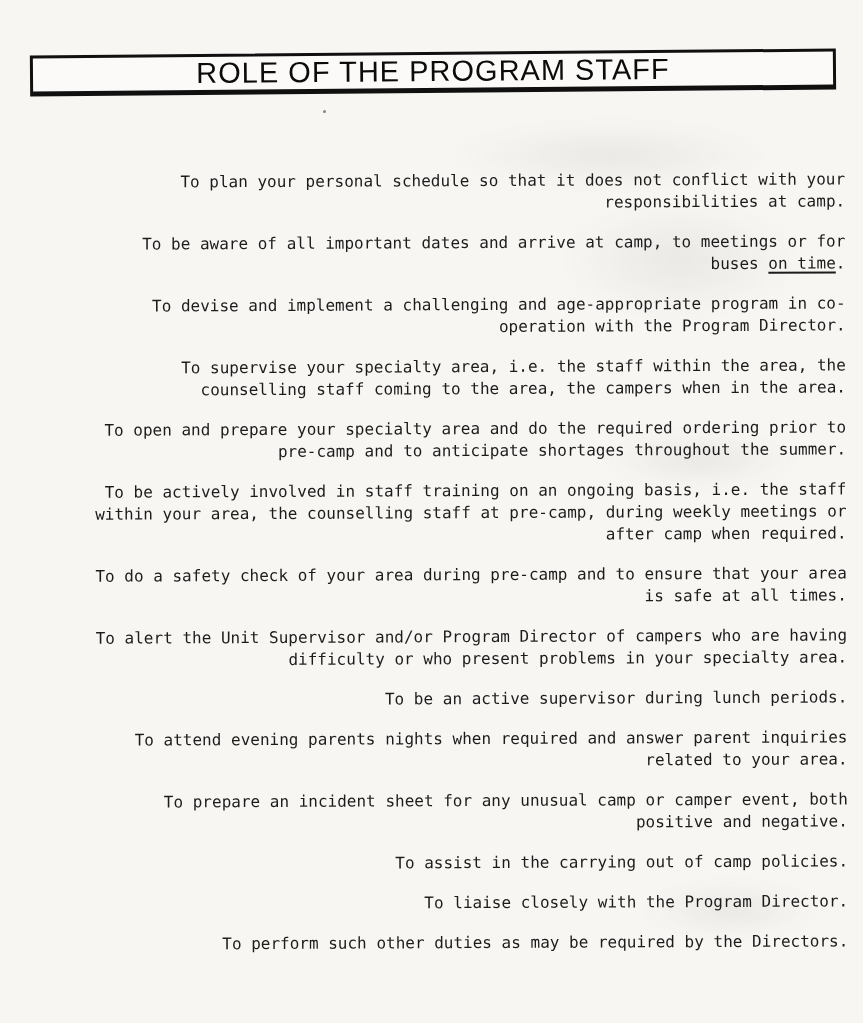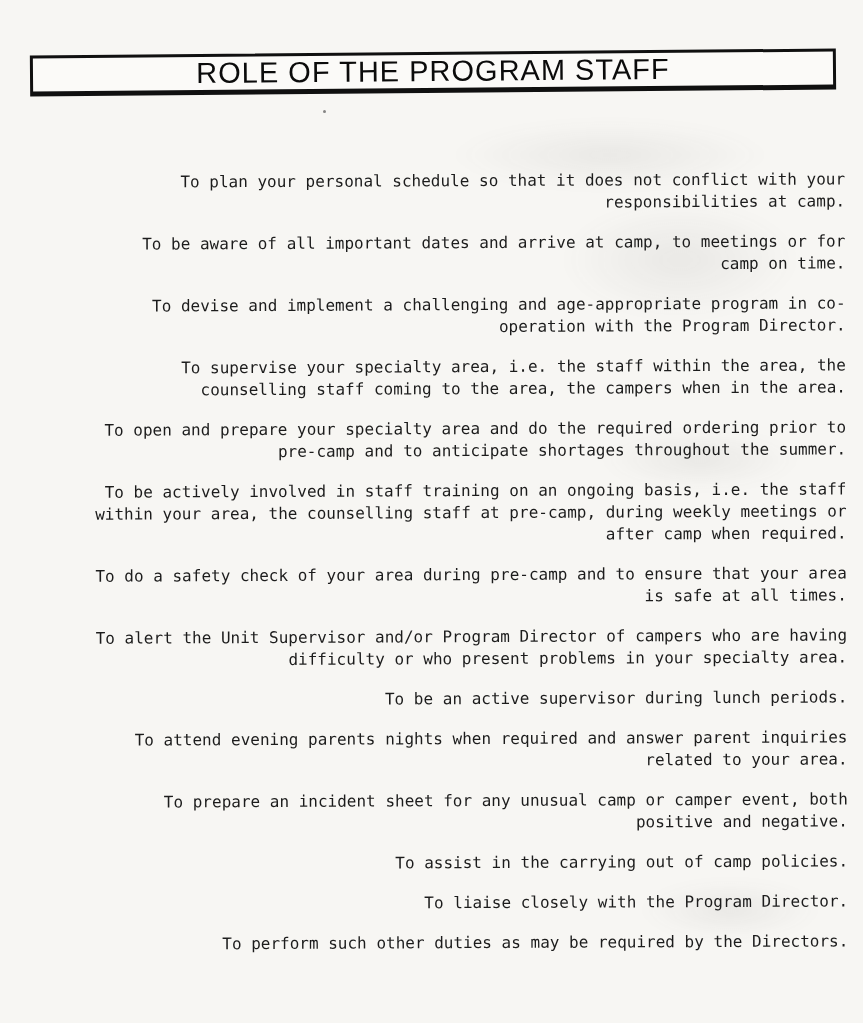--- a/index.html
+++ b/index.html
@@ -74,20 +74,21 @@
   }
   .para {
     margin: 0 0 18px 0;
   }
   .line {
     font-size: 16px;
     line-height: 22px;
     white-space: pre;
   }
   .u {
+    text-decoration: underline;
     text-underline-offset: 3px;
     text-decoration-thickness: 1.5px;
   }
 </style>
 </head>
 <body>
 
 <div class="page">
 
   <div class="smudge s1"></div>
@@ -102,21 +103,21 @@
 
   <div class="body-text">
 
     <div class="para">
       <div class="line">To plan your personal schedule so that it does not conflict with your</div>
       <div class="line">responsibilities at camp.</div>
     </div>
 
     <div class="para">
       <div class="line">To be aware of all important dates and arrive at camp, to meetings or for</div>
-      <div class="line"><span>camp </span><span class="u">on time</span><span>.</span></div>
+      <div class="line"><span>buses </span><span class="u">on time</span><span>.</span></div>
     </div>
 
     <div class="para">
       <div class="line">To devise and implement a challenging and age-appropriate program in co-</div>
       <div class="line">operation with the Program Director.</div>
     </div>
 
     <div class="para">
       <div class="line">To supervise your specialty area, i.e. the staff within the area, the</div>
       <div class="line">counselling staff coming to the area, the campers when in the area.</div>

